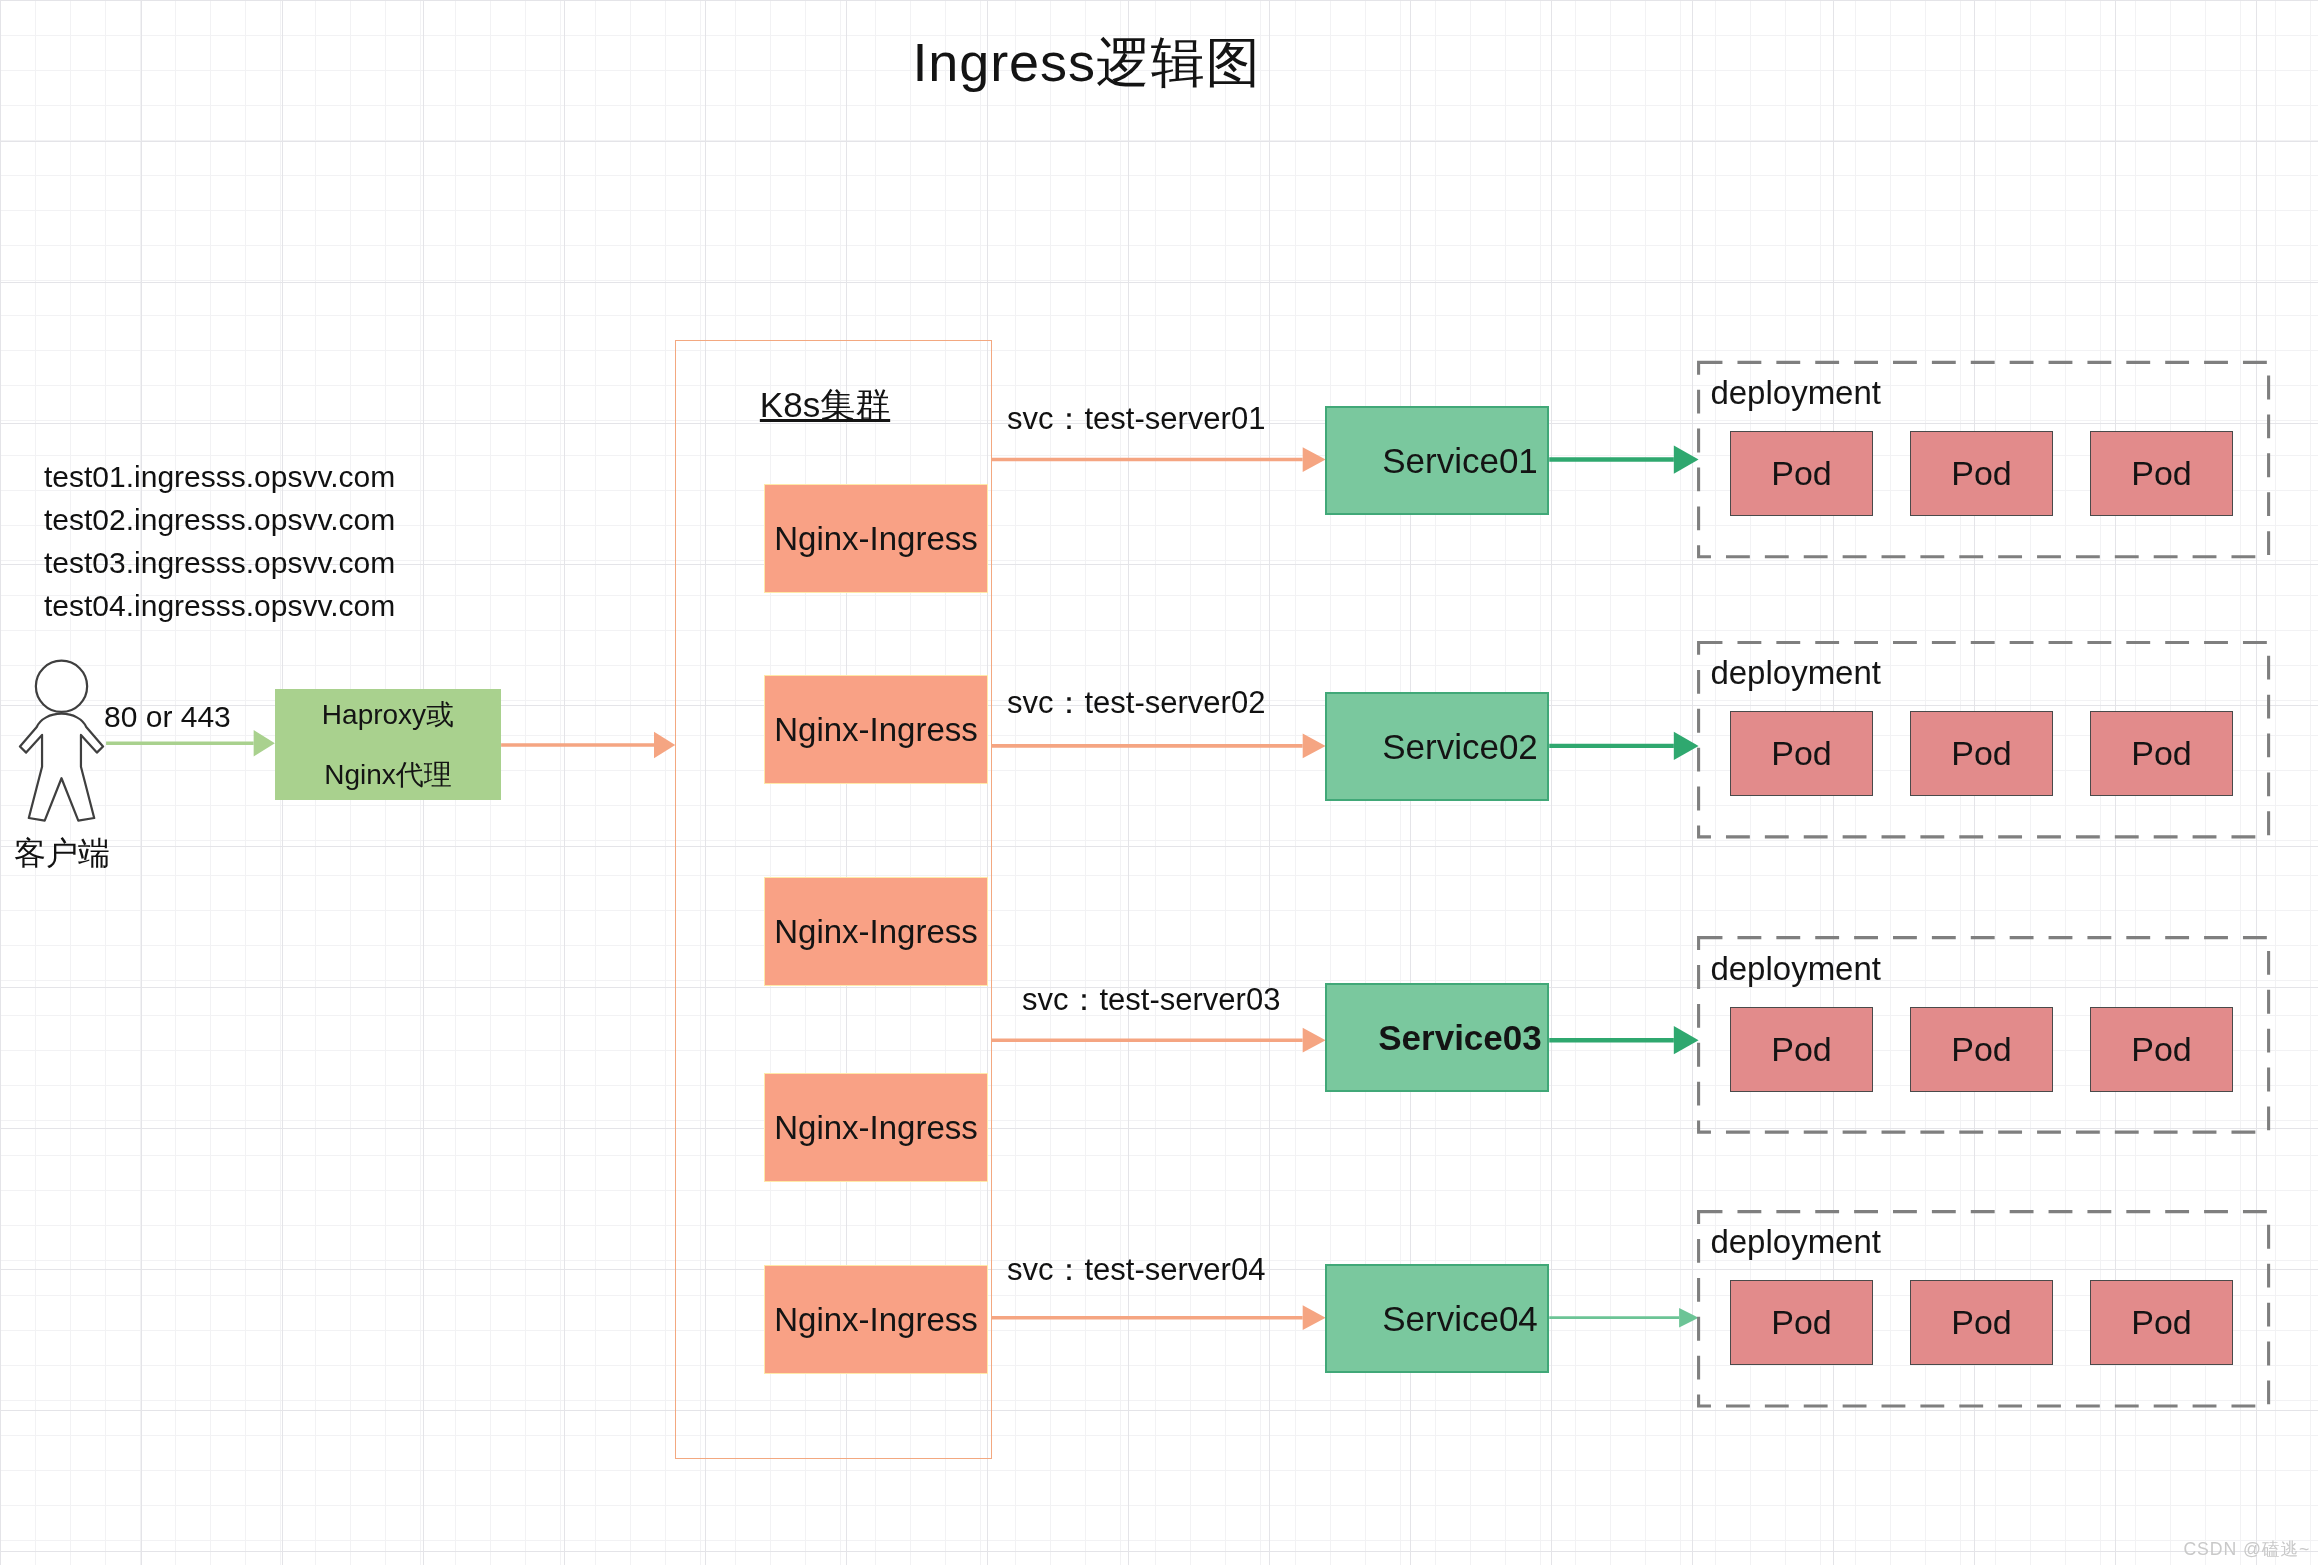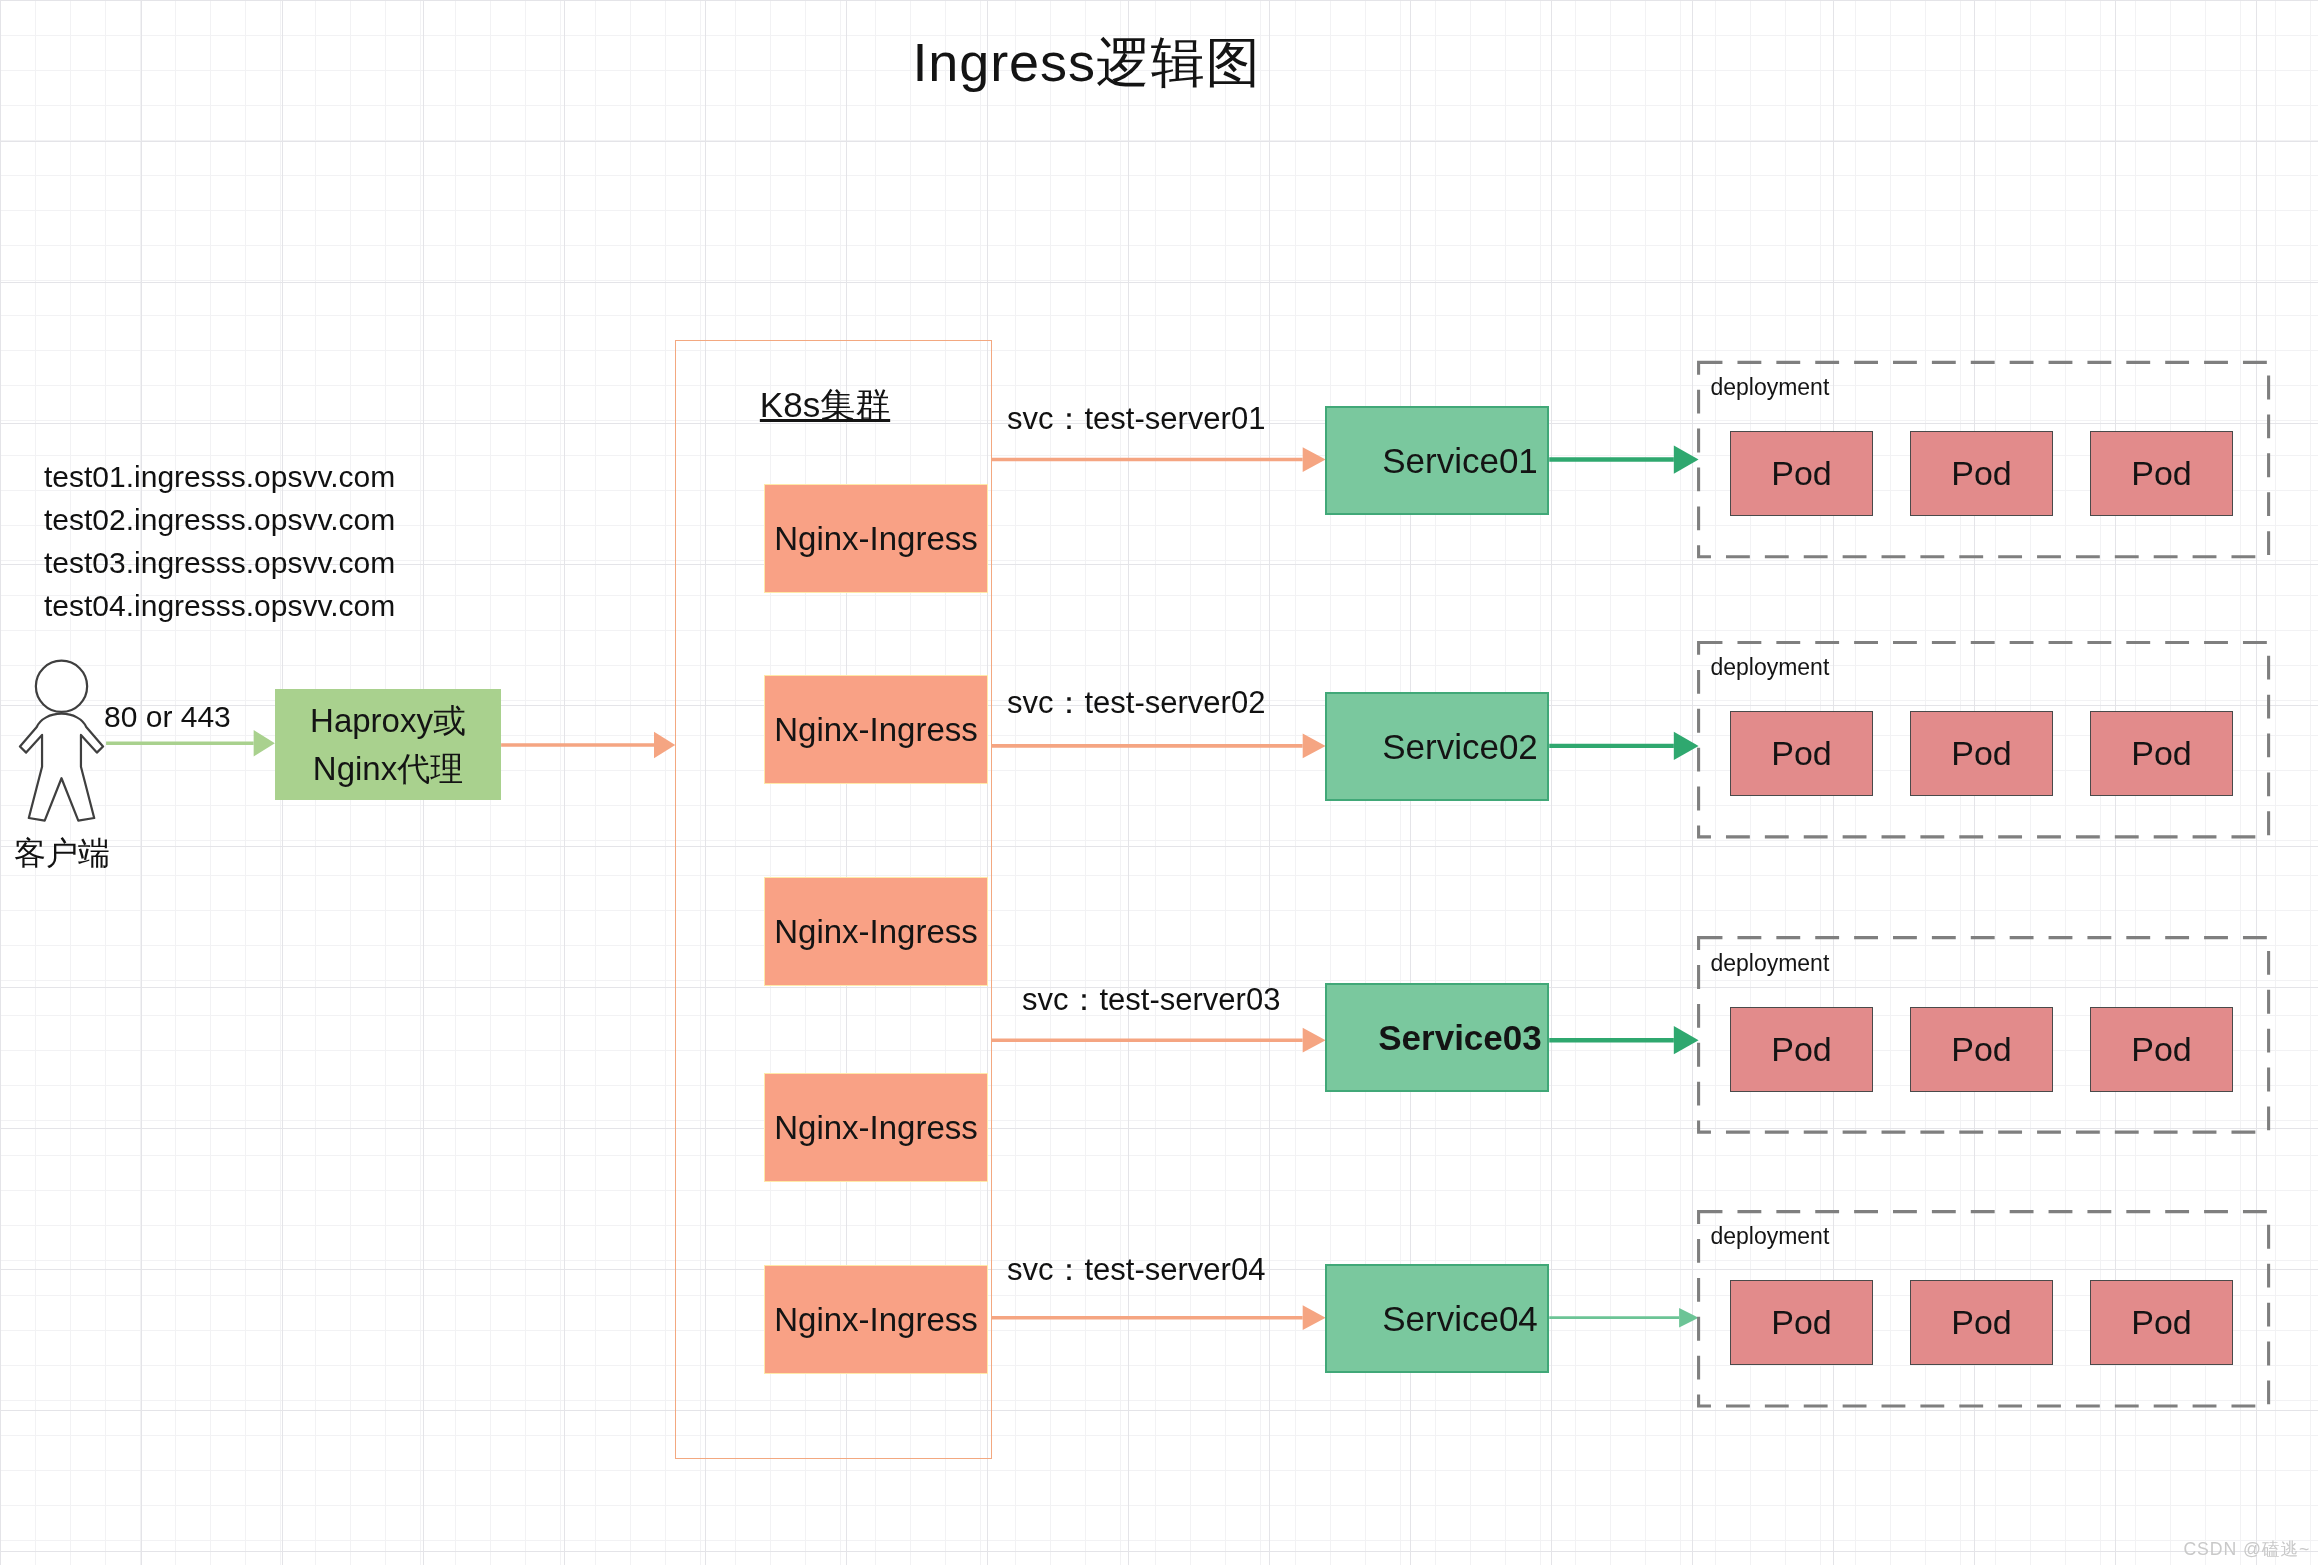--- a/index.html
+++ b/index.html
@@ -21,21 +21,21 @@
     font-size:54px;font-weight:400;letter-spacing:0.9px;color:#141414;
   }
   .domains{
     left:7px;top:455px;font-size:30px;line-height:43px;white-space:pre-line;color:#111;margin-left:37px;
   }
   .port-label{left:104px;top:700px;font-size:30px;color:#111;}
   .client-label{left:0px;top:832px;width:124px;text-align:center;font-size:32px;color:#111;}
   .proxy-box{
     left:275px;top:689px;width:226px;height:111px;background:#a9d18e;
     display:flex;align-items:center;justify-content:center;text-align:center;
-    font-size:33px;line-height:48px;white-space:pre-line;color:#141414;
+    font-size:28px;line-height:60px;white-space:pre-line;color:#141414;
   }
   .cluster{
     left:675px;top:340px;width:315px;height:1117px;
     border:1.8px solid #f3a880;background:transparent;
   }
   .cluster-label{
     left:675px;top:382px;width:300px;text-align:center;font-size:35px;color:#141414;text-decoration:underline;
   }
   .nginx-box{
     left:764px;width:224px;height:109px;background:#f9a185;border:1.8px solid #ffe9a8;
@@ -49,21 +49,21 @@
   .service-box{
     left:1325px;width:224px;height:109px;background:#7ac89e;border:2.7px solid #41a878;
     box-sizing:border-box;display:flex;align-items:center;justify-content:center;
     font-size:35px;color:#141414;padding-left:46px;
   }
   .service-1{top:406px;} .service-2{top:692px;} .service-3{top:983px;font-weight:bold;} .service-4{top:1264px;}
   .deployment{
     left:1698px;width:570px;height:194px;box-sizing:border-box;
   }
   .dep-1{top:362px;} .dep-2{top:642px;} .dep-3{top:938px;} .dep-4{top:1211px;}
-  .deployment-label{position:absolute;left:12.4px;top:12.4px;font-size:23px;color:#141414;}
+  .deployment-label{position:absolute;left:12.4px;top:12.4px;font-size:33px;color:#141414;}
   .pods{position:absolute;left:32px;top:69px;display:flex;gap:37px;}
   .pod{
     width:143px;height:85px;background:#e28b8b;border:1.8px solid #4a4a4a;box-sizing:border-box;
     display:flex;align-items:center;justify-content:center;font-size:34px;color:#141414;
   }
   .watermark{right:8.8px;bottom:5.3px;font-size:17.7px;color:#c9c9c9;letter-spacing:0.9px;}
   svg.layer{position:absolute;left:0;top:0;pointer-events:none;}
 </style>
 </head>
 <body>

